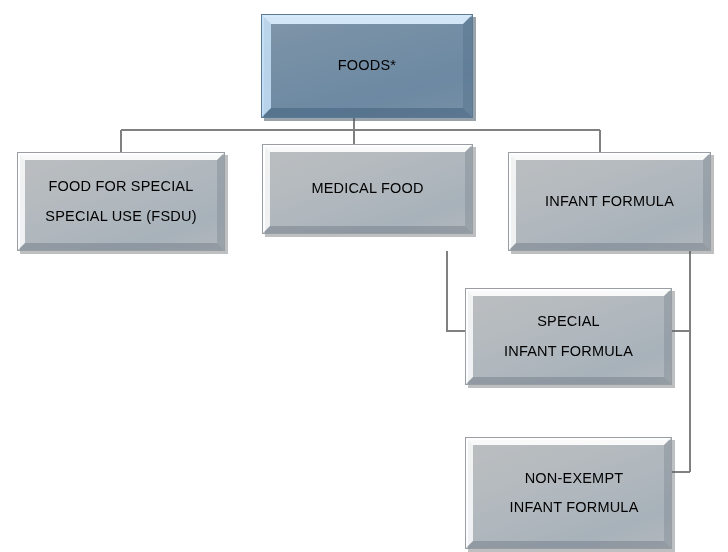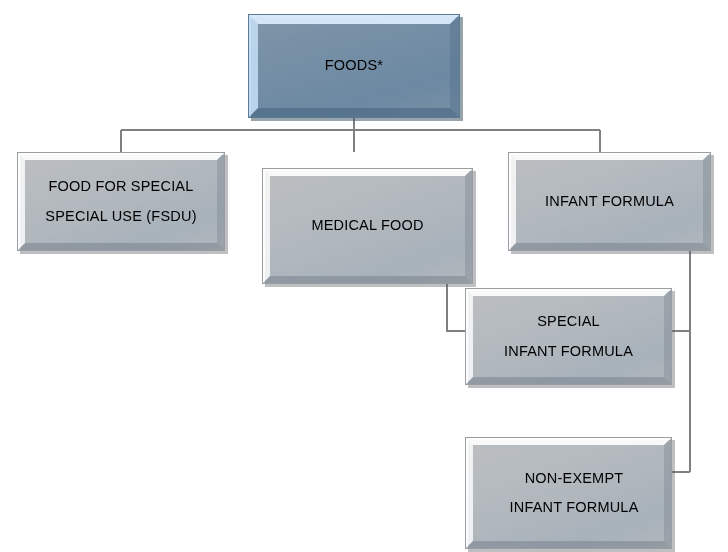--- a/index.html
+++ b/index.html
@@ -130,40 +130,40 @@
       <path d="M447,251 L447,331 L465,331"></path>
 
       <path d="M690,251 L690,472"></path>
 
       <path d="M690,331 L672,331"></path>
 
       <path d="M690,472 L672,472"></path>
     </g>
   </svg>
 
-  <div class="node blue" style="left:248px; top:14px; width:212px; height:104px;">
+  <div class="node blue" style="left:261px; top:14px; width:212px; height:104px;">
     <span class="drop"></span>
     <span class="frame"></span>
     <span class="bevel"></span>
     <span class="text">
       <span class="label-line">FOODS*</span>
     </span>
   </div>
 
   <div class="node light two-line" style="left:17px; top:152px; width:208px; height:99px;align-items:center;">
     <span class="drop"></span>
     <span class="frame"></span>
     <span class="bevel"></span>
     <span class="text">
       <span class="label-line">FOOD FOR SPECIAL</span>
       <span class="label-line">SPECIAL USE (FSDU)</span>
     </span>
   </div>
 
-  <div class="node light" style="left:262px; top:168px; width:211px; height:116px;">
+  <div class="node light" style="left:262px; top:144px; width:211px; height:90px;">
     <span class="drop"></span>
     <span class="frame"></span>
     <span class="bevel"></span>
     <span class="text">
       <span class="label-line">MEDICAL FOOD</span>
     </span>
   </div>
 
   <div class="node light" style="left:508px; top:152px; width:203px; height:99px;">
     <span class="drop"></span>

